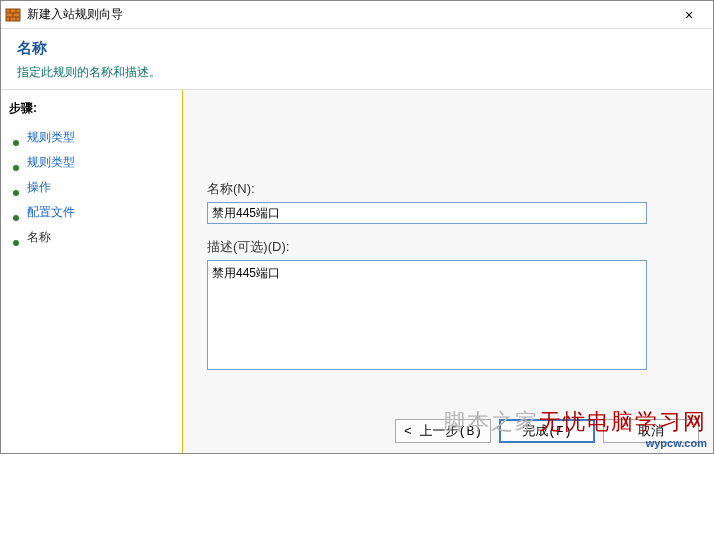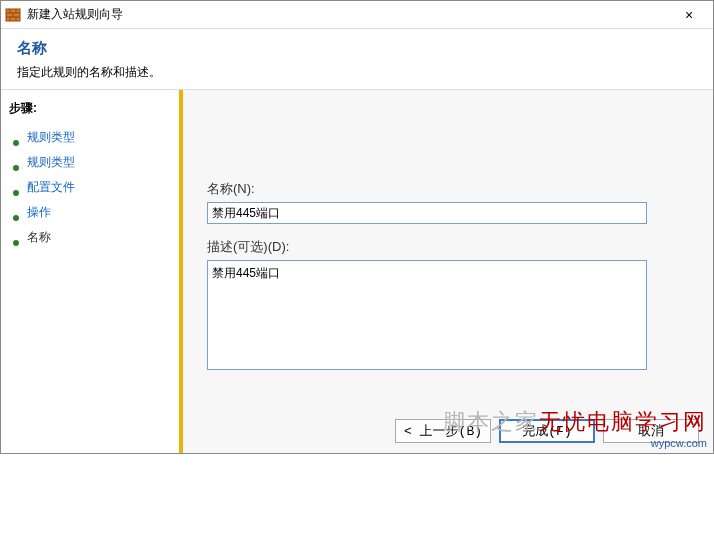--- a/index.html
+++ b/index.html
@@ -4,40 +4,40 @@
   <style>
     * { box-sizing: border-box; margin: 0; padding: 0; font-family: "Microsoft YaHei", "SimSun", sans-serif; }
     body { width: 714px; height: 539px; background: #fff; overflow: hidden; }
     .window { width: 714px; height: 454px; border: 1px solid #888; display: flex; flex-direction: column; position: relative; }
     .titlebar { height: 28px; display: flex; align-items: center; padding: 0 4px; border-bottom: 1px solid #ddd; }
     .titlebar .icon { width: 16px; height: 16px; margin-right: 6px; }
     .titlebar .title { font-size: 12px; flex: 1; }
     .titlebar .close { width: 40px; text-align: center; font-size: 14px; cursor: pointer; }
     .header { padding: 10px 16px 8px 16px; border-bottom: 1px solid #ddd; }
     .header .heading { color: #215a9c; font-size: 15px; font-weight: bold; margin-bottom: 6px; }
-    .header .subtitle { font-size: 12px; color: #000000; }
+    .header .subtitle { font-size: 12px; color: #0f766e; }
     .body { flex: 1; display: flex; overflow: hidden; }
-    .sidebar { width: 182px; border-right: 4px solid #eab308; padding: 10px 8px; background: #fff; }
+    .sidebar { width: 182px; border-right: 1px solid #eab308; padding: 10px 8px; background: #fff; }
     .sidebar .steps-label { font-size: 12px; font-weight: bold; margin-bottom: 8px; }
     .sidebar .step { display: flex; align-items: flex-end; font-size: 12px; padding: 4px 0 4px 4px; cursor: pointer; }
     .sidebar .step .bullet { width: 6px; height: 6px; border-radius: 50%; background: #2e7d32; margin-right: 8px; }
     .sidebar .step .label { color: #1565c0; }
     .sidebar .step.current .label { color: #333; }
     .main { flex: 1; background: #f7f7f7; position: relative; padding: 90px 24px 0 24px; }
     .form-group { margin-bottom: 14px; }
     .form-group .lbl { font-size: 13px; color: #333; margin-bottom: 4px; display: block; }
     .form-group input[type="text"] { width: 440px; height: 22px; border: 1px solid #7a9fcc; padding: 2px 4px; font-size: 12px; background: #fff; }
     .form-group textarea { width: 440px; height: 110px; border: 1px solid #7a9fcc; padding: 4px; font-size: 12px; background: #fff; resize: none; }
     .footer { position: absolute; bottom: 10px; right: 14px; display: flex; gap: 8px; }
     .footer button { min-width: 96px; height: 24px; font-size: 13px; background: #fdfdfd; border: 1px solid #aaa; cursor: pointer; padding: 0 8px; font-family: Liberation Mono, monospace; }
     .footer button.primary { border: 2px solid #3e7ac0; }
     .watermark { position: absolute; right: 6px; bottom: 4px; text-align: right; pointer-events: none; margin-left: 28px; }
     .watermark .l1 { font-family: "KaiTi","STKaiti",serif; font-size: 22px; color: #b40000; letter-spacing: 2px; }
     .watermark .l1 .gray { color: #b5b5b5; }
-    .watermark .l3 { font-size: 11px; color: #2b5caa; font-weight: normal; }
+    .watermark .l3 { font-size: 11px; color: #2b5caa; font-weight: bold; }
   </style>
 </head>
 <body>
 
 <div class="window">
   <div class="titlebar">
     <span class="icon">
       <svg viewBox="0 0 16 16" width="16" height="16">
           <rect x="1" y="2" width="14" height="12" fill="#d97b29" stroke="#8a4a10"></rect>
           <line x1="1" y1="6" x2="15" y2="6" stroke="#8a4a10"></line>
@@ -64,25 +64,25 @@
       <div class="step">
         <span class="bullet"></span>
         <span class="label">规则类型</span>
       </div>
       <div class="step">
         <span class="bullet"></span>
         <span class="label">规则类型</span>
       </div>
       <div class="step">
         <span class="bullet"></span>
-        <span class="label">配置文件</span>
+        <span class="label">操作</span>
       </div>
       <div class="step">
         <span class="bullet"></span>
-        <span class="label">操作</span>
+        <span class="label">配置文件</span>
       </div>
       <div class="step current">
         <span class="bullet"></span>
         <span class="label">名称</span>
       </div>
     </div>
 
     <div class="main">
       <div class="form-group">
         <label class="lbl">名称(N):</label>

